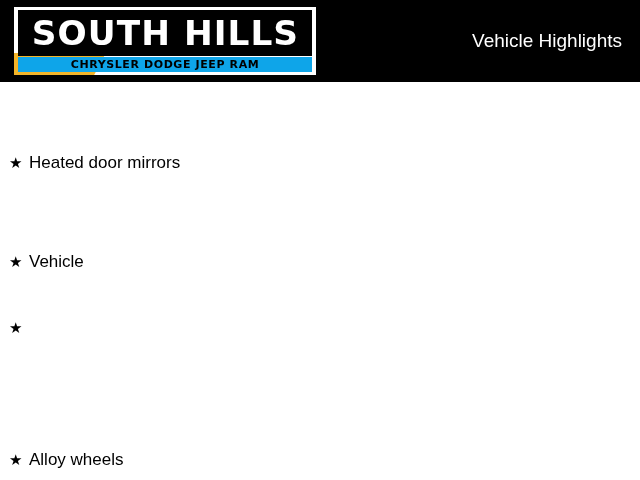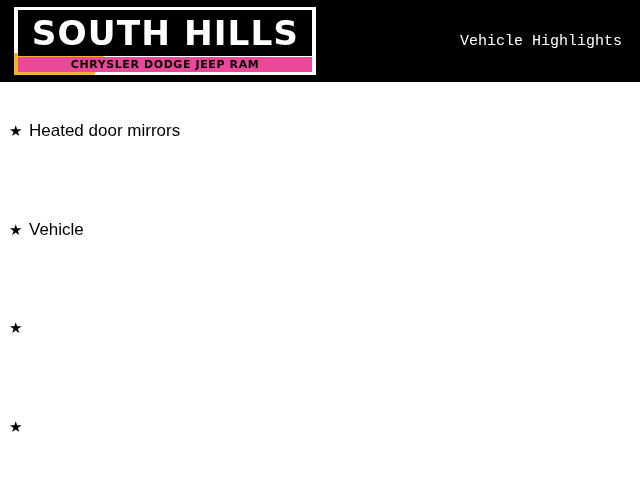--- a/index.html
+++ b/index.html
@@ -57,21 +57,21 @@
     font-size: 33px;
     letter-spacing: 1px;
     line-height: 1;
     white-space: nowrap;
     transform: scaleX(1.04);
   }
   .logo-bar {
     position: relative;
     height: 15px;
     margin: 1px 4px 0 4px;
-    background: #ec4899;
+    background: #0ea5e9;
     display: flex;
     align-items: center;
     justify-content: center;
     overflow: hidden;
   }
   .logo-bar-text {
     color: #000000;
     font-family: "DejaVu Sans", sans-serif;
     font-weight: bold;
     font-size: 11px;
@@ -84,22 +84,22 @@
     left: 0;
     bottom: 0;
     width: 120px;
     height: 22px;
     background: #f2b01e;
     transform: skewX(-28deg) translateX(-34px);
     opacity: 0.95;
   }
   .header-title {
     color: #ffffff;
-    font-size: 15px;
-    font-family: Liberation Mono, monospace;
+    font-size: 19px;
+    font-family: Liberation Sans, sans-serif;
     padding-right: 4px;
     white-space: nowrap;
   }
   .content {
     position: relative;
     padding: 0;
   }
   .feature-list {
     list-style: none;
     margin: 0;
@@ -122,20 +122,21 @@
     line-height: 1;
     width: 20px;
     flex: none;
     display: inline-block;
   }
   .feature-label {
     color: #000000;
     font-size: 17px;
     font-family: "Liberation Sans", sans-serif;
     line-height: 1;
+    margin-top: 32px;
   }
 </style>
 </head>
 <body>
 
 <div class="page">
 
   <div class="header">
     <div class="logo">
       <div class="logo-swoosh"></div>
@@ -157,17 +158,18 @@
       </li>
       <li class="feature-item">
         <span class="star-icon">★</span>
         <span class="feature-label">Vehicle</span>
       </li>
       <li class="feature-item">
         <span class="star-icon">★</span>
       </li>
       <li class="feature-item">
         <span class="star-icon">★</span>
+        <span class="feature-label">Alloy wheels</span>
       </li>
     </ul>
   </div>
 
 </div>
 
 </body></html>

